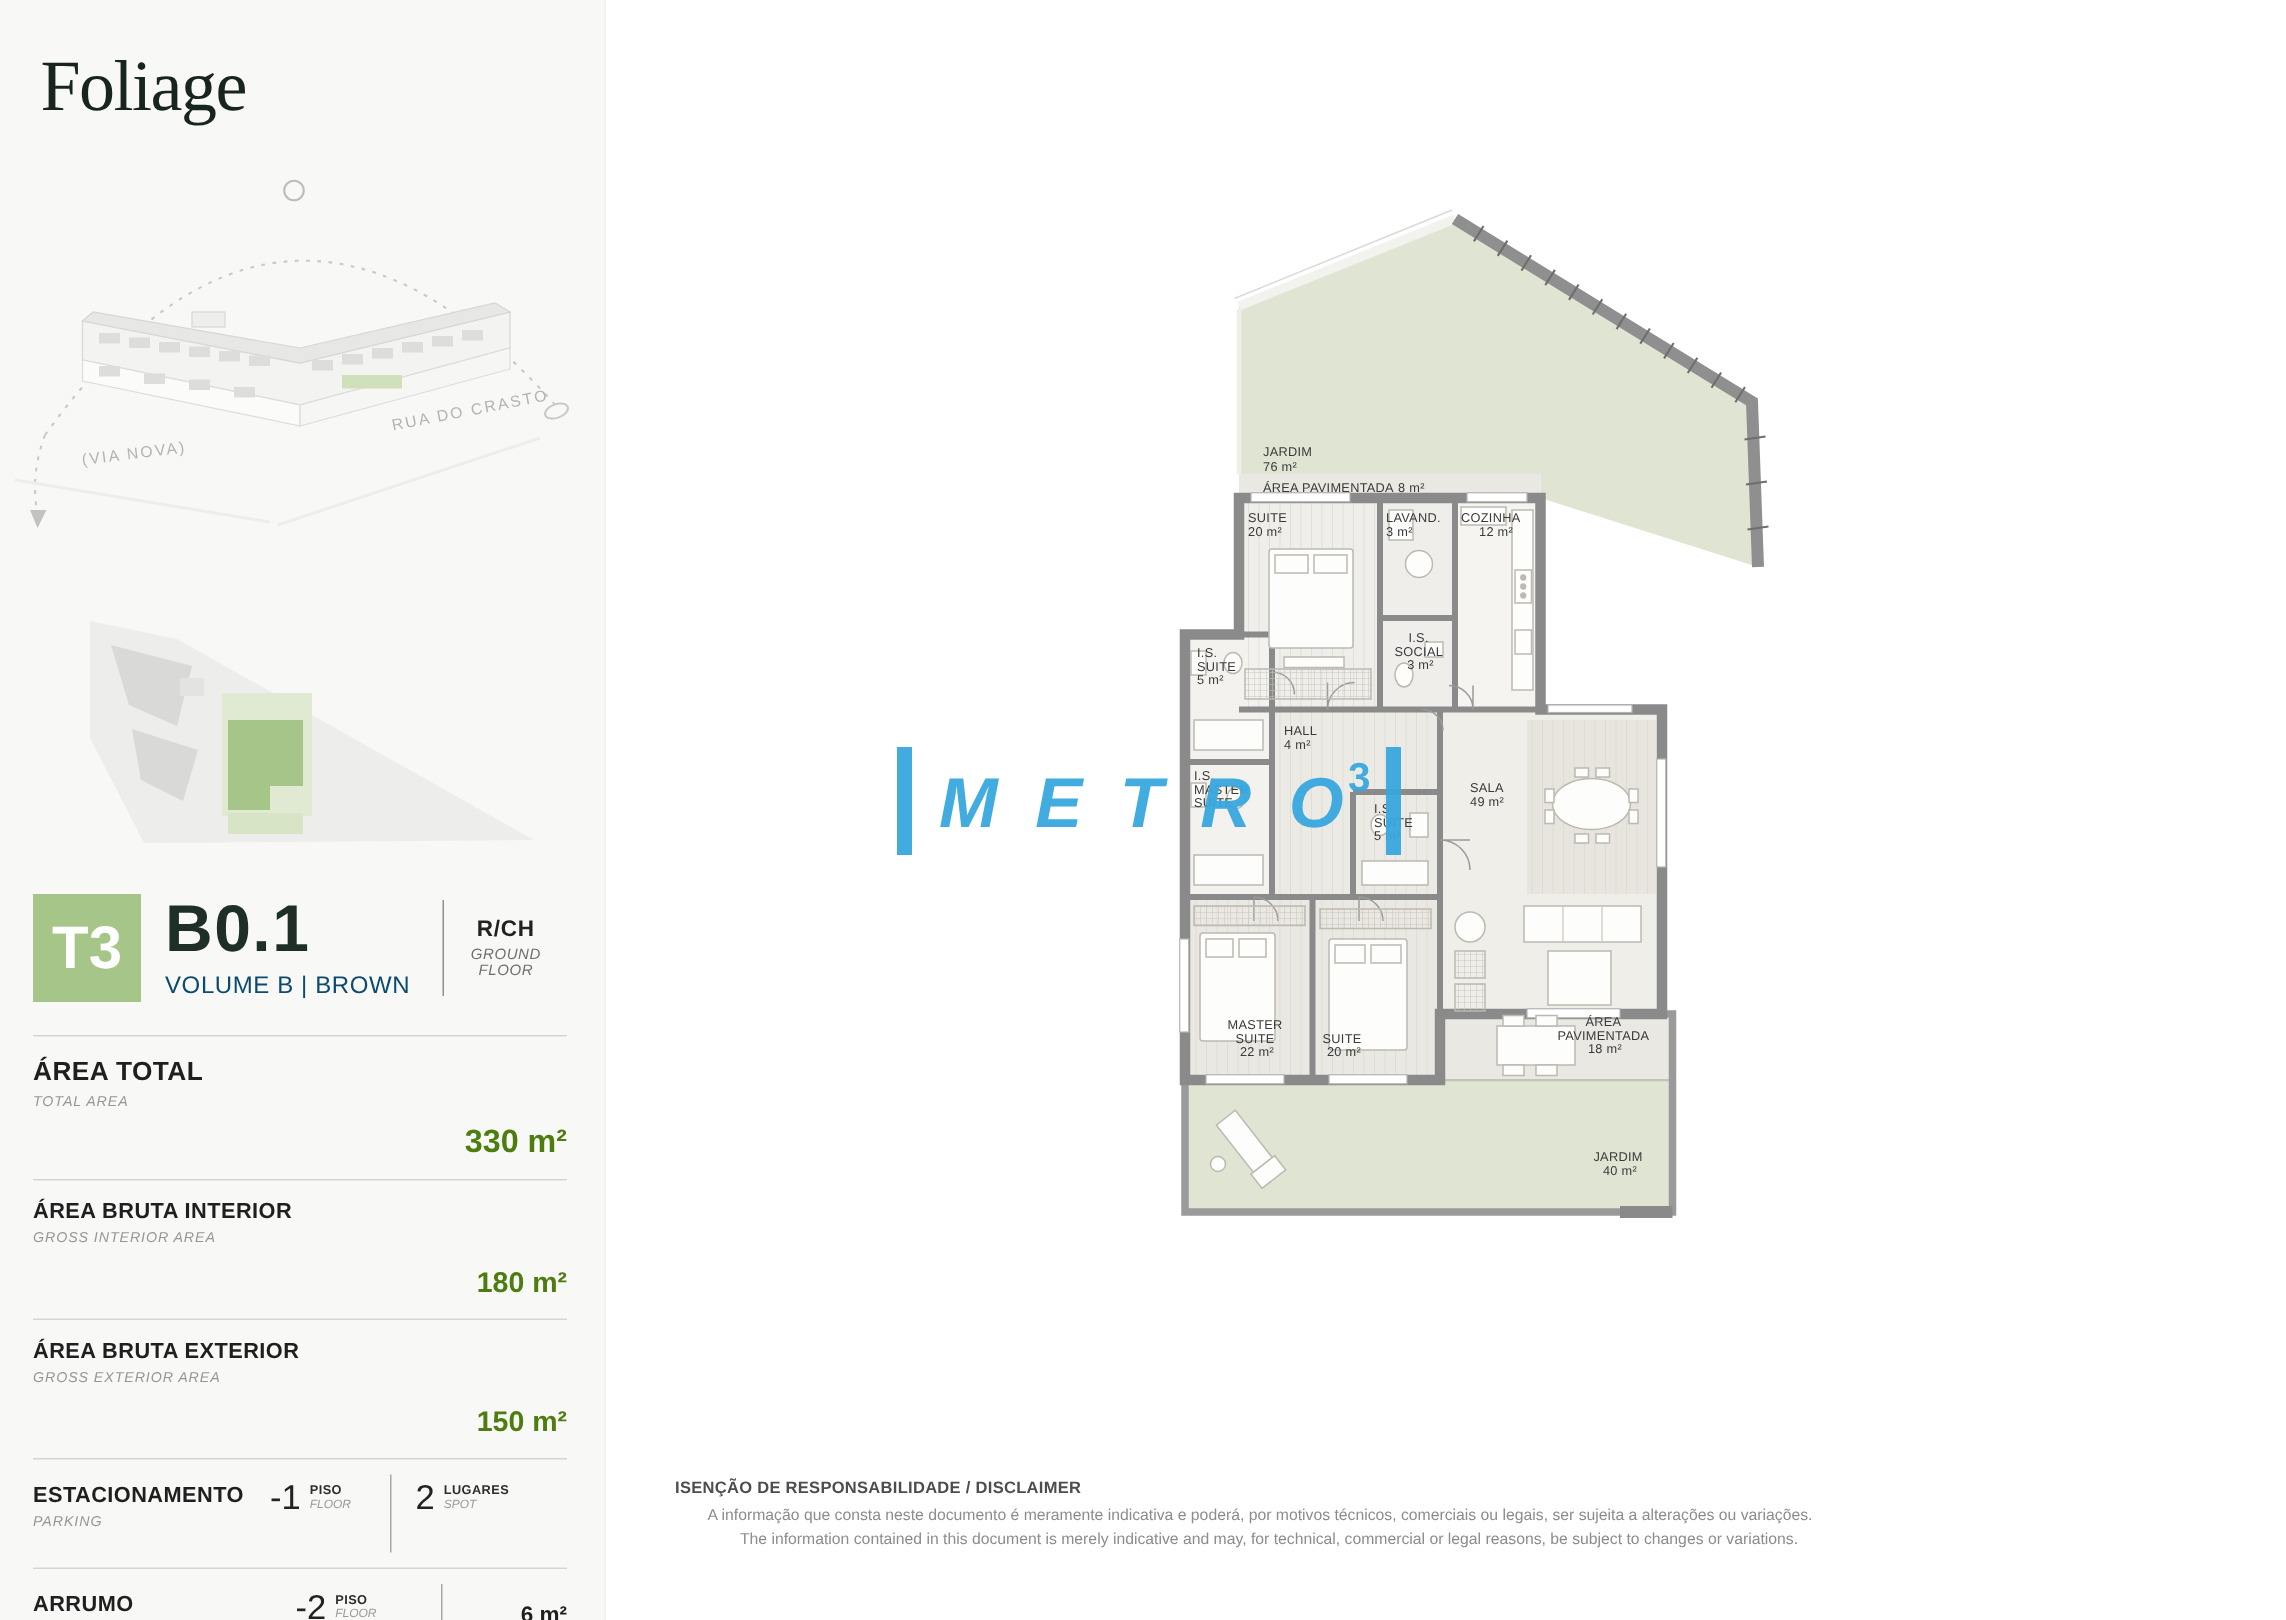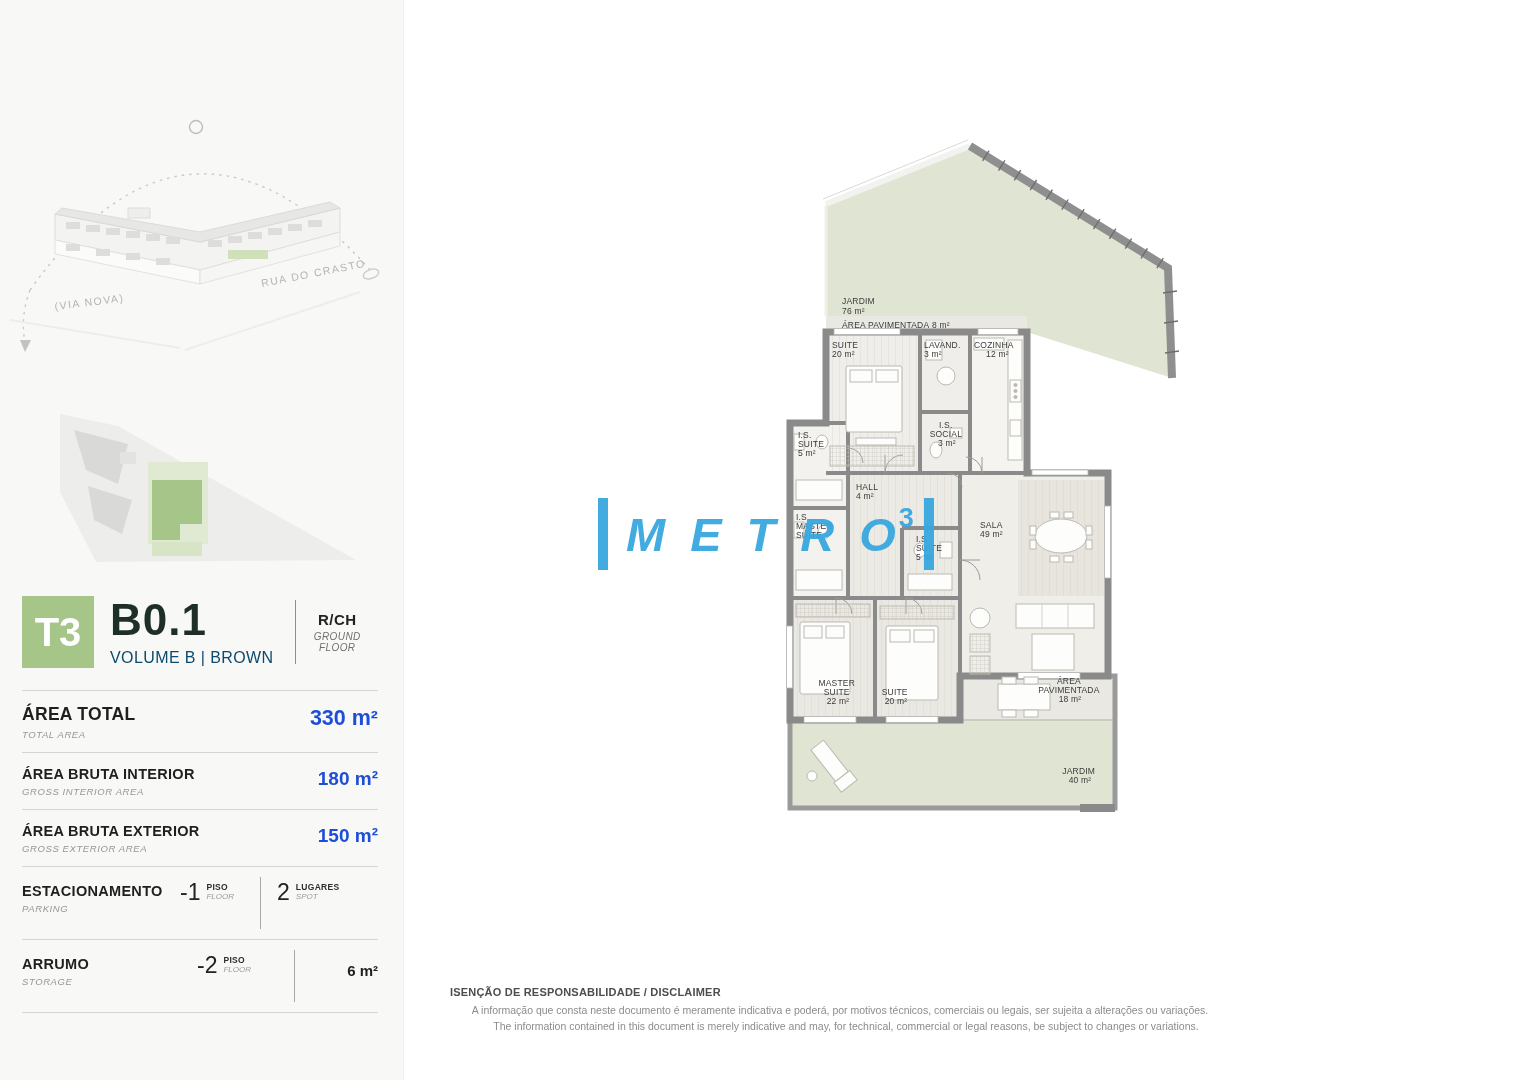--- a/index.html
+++ b/index.html
@@ -21,21 +21,21 @@
   .uvdiv{width:1px;height:64px;background:#8f8f8f;margin:0 0 0 22px;flex:none;}
   .ufloor{flex:1;text-align:center;}
   .ufcode{font-size:15px;font-weight:bold;color:#222;letter-spacing:.5px;}
   .ufname{font-size:10px;font-style:italic;color:#6f6f6f;margin-top:3px;letter-spacing:.4px;}
   
   .metrics{position:absolute;left:22px;top:690px;width:356px;}
   .mrow{border-top:1px solid #d5d5d2;padding:13px 0 12px 0;display:flex;justify-content:space-between;align-items:flex-start;}
   .mrow:last-child{border-bottom:1px solid #d5d5d2;gap:17px;}
   .mlabel{font-weight:bold;font-size:14.5px;color:#1f1f1f;letter-spacing:.3px;}
   .msub{font-size:9.5px;color:#969693;font-style:italic;letter-spacing:.6px;margin-top:4px;}
-  .mval{font-weight:bold;font-size:19px;color:#1d4ed8;white-space:nowrap;padding-top:2px;}
+  .mval{font-weight:bold;font-size:19px;color:#4d7c0f;white-space:nowrap;padding-top:2px;margin-top:43px;}
   .mrow.big .mlabel{font-size:17.5px;}
   .mrow.big .mval{font-size:21.5px;}
   .mrow.split{padding:10px 0;}
   .lblblock{width:158px;flex:none;padding-top:6px;}
   .metricgrp{display:flex;align-items:flex-start;width:80px;flex:none;padding-top:4px;}
   .mnum{font-size:23px;font-weight:400;color:#222;line-height:1;}
   .munits{margin-left:6px;padding-top:1px;}
   .munit{font-size:8.5px;font-weight:bold;color:#2e2e2e;letter-spacing:.3px;line-height:1.2;}
   .munitsub{font-size:8px;font-style:italic;color:#9a9a97;line-height:1.2;}
   .vdiv{width:1px;background:#a8a8a5;height:52px;flex:none;margin-top:0px;}
@@ -57,20 +57,21 @@
   .rm{font-family:"Liberation Sans",sans-serif;font-size:8.5px;fill:#3a3a3a;letter-spacing:.2px;}
   .street{font-family:"Liberation Sans",sans-serif;font-size:10.5px;fill:#b3b3b1;letter-spacing:1.5px;}
 </style>
 </head>
 <body>
 
 <div class="page">
 
   <div class="sidebar">
 
+    <div class="logo">Foliage</div>
 
     <svg class="illu" width="400" height="240" viewBox="0 0 400 240">
       <path d="M30,178 Q190,-45 372,160" fill="none" stroke="#c9c9c7" stroke-width="1.4" stroke-dasharray="2.5,5"></path>
       <path d="M30,178 Q20,205 25,230" fill="none" stroke="#c9c9c7" stroke-width="1.4" stroke-dasharray="2.5,5"></path>
       <path d="M20,228 L25,240 L31,228 Z" fill="#c2c2c0"></path>
       <circle cx="196" cy="15" r="6.5" fill="#f8f8f6" stroke="#bdbdbb" stroke-width="1.4"></circle>
       <ellipse cx="371" cy="162" rx="8" ry="4.5" fill="none" stroke="#c9c9c7" stroke-width="1.3" transform="rotate(-20 371 162)"></ellipse>
 
       <path d="M10,208 L180,236" stroke="#ededeb" stroke-width="2"></path>
       <path d="M185,238 L360,180" stroke="#ededeb" stroke-width="2"></path>

